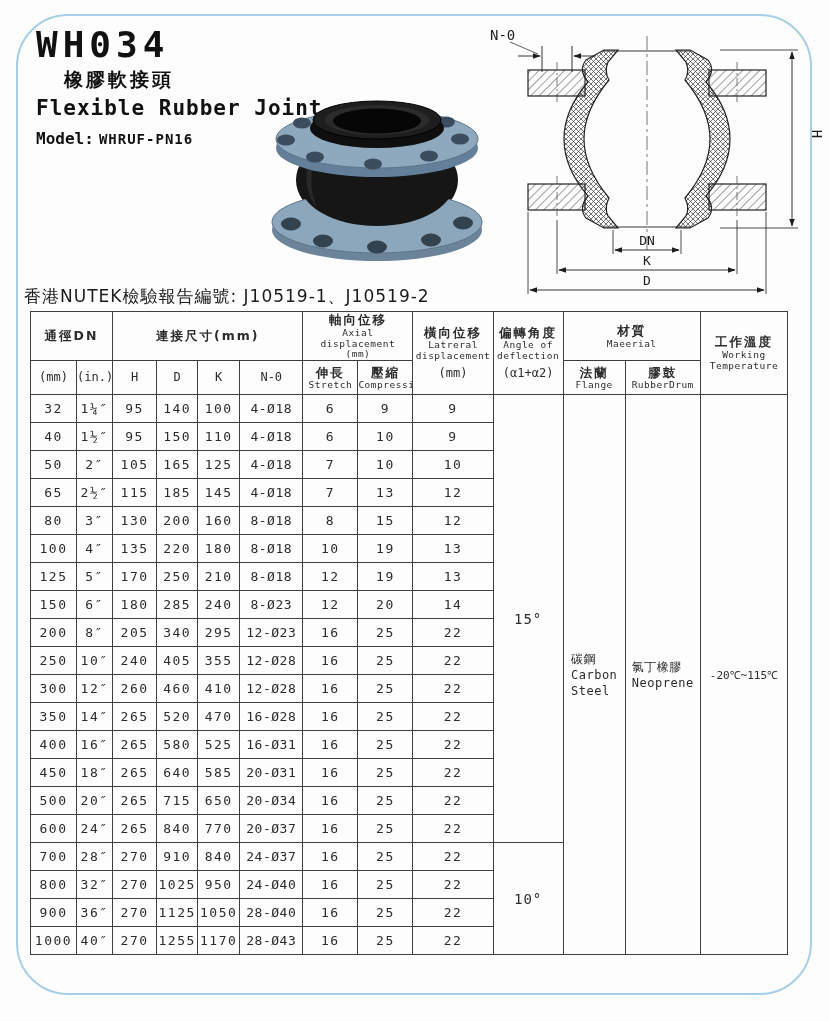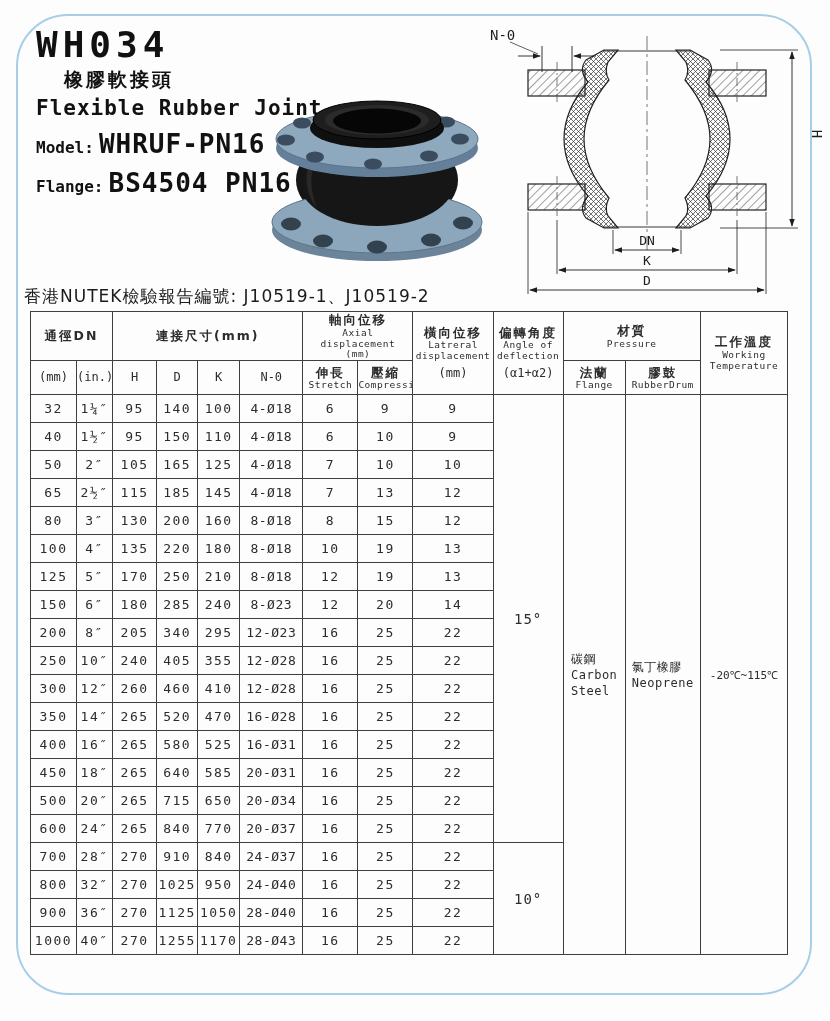--- a/index.html
+++ b/index.html
@@ -17,21 +17,21 @@
 
   
   #hdr { position:absolute; left:36px; top:24px; width:260px; }
   .h-code { font-size:36px; font-weight:bold; letter-spacing:5px;
             font-family:"DejaVu Sans Mono","Liberation Mono",monospace; color:#111; }
   .h-zh   { font-size:19px; font-weight:bold; letter-spacing:3px; margin-top:2px; color:#111;margin-left:28px; }
   .h-en   { font-size:21px; font-weight:bold; letter-spacing:1px; margin-top:3px;
             font-family:"DejaVu Sans Mono","Liberation Mono",monospace; color:#111; white-space:nowrap; }
   .h-row  { margin-top:9px; white-space:nowrap; color:#111; }
   .h-lab  { font-size:16px; font-weight:bold; font-family:"DejaVu Sans Mono","Liberation Mono",monospace; }
-  .h-val  { font-size:26px; font-weight:bold; letter-spacing:1px;
+  .h-val  { font-size:14px; font-weight:bold; letter-spacing:1px;
             font-family:"DejaVu Sans Mono","Liberation Mono",monospace; }
   .h-val-sm { font-size:19px; }
   .brand-oval {
     display:inline-block; border:2.5px solid #111; border-radius:50%;
     padding:0 10px 2px 10px; font-size:19px; font-weight:bold; margin-left:4px;
     font-family:"DejaVu Sans Mono","Liberation Mono",monospace;
   }
 
   
   #photo   { position:absolute; left:253px; top:60px; width:248px; height:208px; }
@@ -75,24 +75,20 @@
   <div id="border-frame"></div>
 
   <div id="hdr">
     <div class="h-code">WH034</div>
     <div class="h-zh">橡膠軟接頭</div>
     <div class="h-en">Flexible Rubber Joint</div>
     <div class="h-row">
       <span class="h-lab">Model:</span>
       <span class="h-val">WHRUF-PN16</span>
     </div>
-    <div class="h-row">
-      <span class="h-lab">Flange:</span>
-      <span class="h-val">BS4504 PN16</span>
-    </div>
   </div>
 
   <svg id="photo" viewBox="0 0 248 208">
 
     <ellipse cx="124" cy="120" rx="81" ry="50" fill="#151515"></ellipse>
     <path d="M52,100 C46,118 50,140 66,152 C60,130 60,112 66,98 Z" fill="#2e2e2e" opacity="0.55"></path>
 
     <ellipse cx="124" cy="170" rx="105" ry="31" fill="#6b8499"></ellipse>
     <ellipse cx="124" cy="162" rx="105" ry="31" fill="#8ca6bc" stroke="#5d7488" stroke-width="1"></ellipse>
     <ellipse cx="38" cy="164" rx="10" ry="6.5" fill="#32424f"></ellipse>
@@ -217,21 +213,21 @@
           <span class="sym" style="margin-top:4px">(mm)</span>
         </th>
         <th rowspan="2">
           <span class="zh">偏轉角度</span>
           <span class="en">Angle of</span>
           <span class="en">deflection</span>
           <span class="sym" style="margin-top:4px">(α1+α2)</span>
         </th>
         <th colspan="2">
           <span class="zh">材質</span>
-          <span class="en">Pressure</span>
+          <span class="en">Maeerial</span>
         </th>
         <th rowspan="2">
           <span class="zh">工作溫度</span>
           <span class="en">Working</span>
           <span class="en">Temperature</span>
         </th>
       </tr>
       <tr class="r2">
         <th>
             <span class="sym">(mm)</span>

